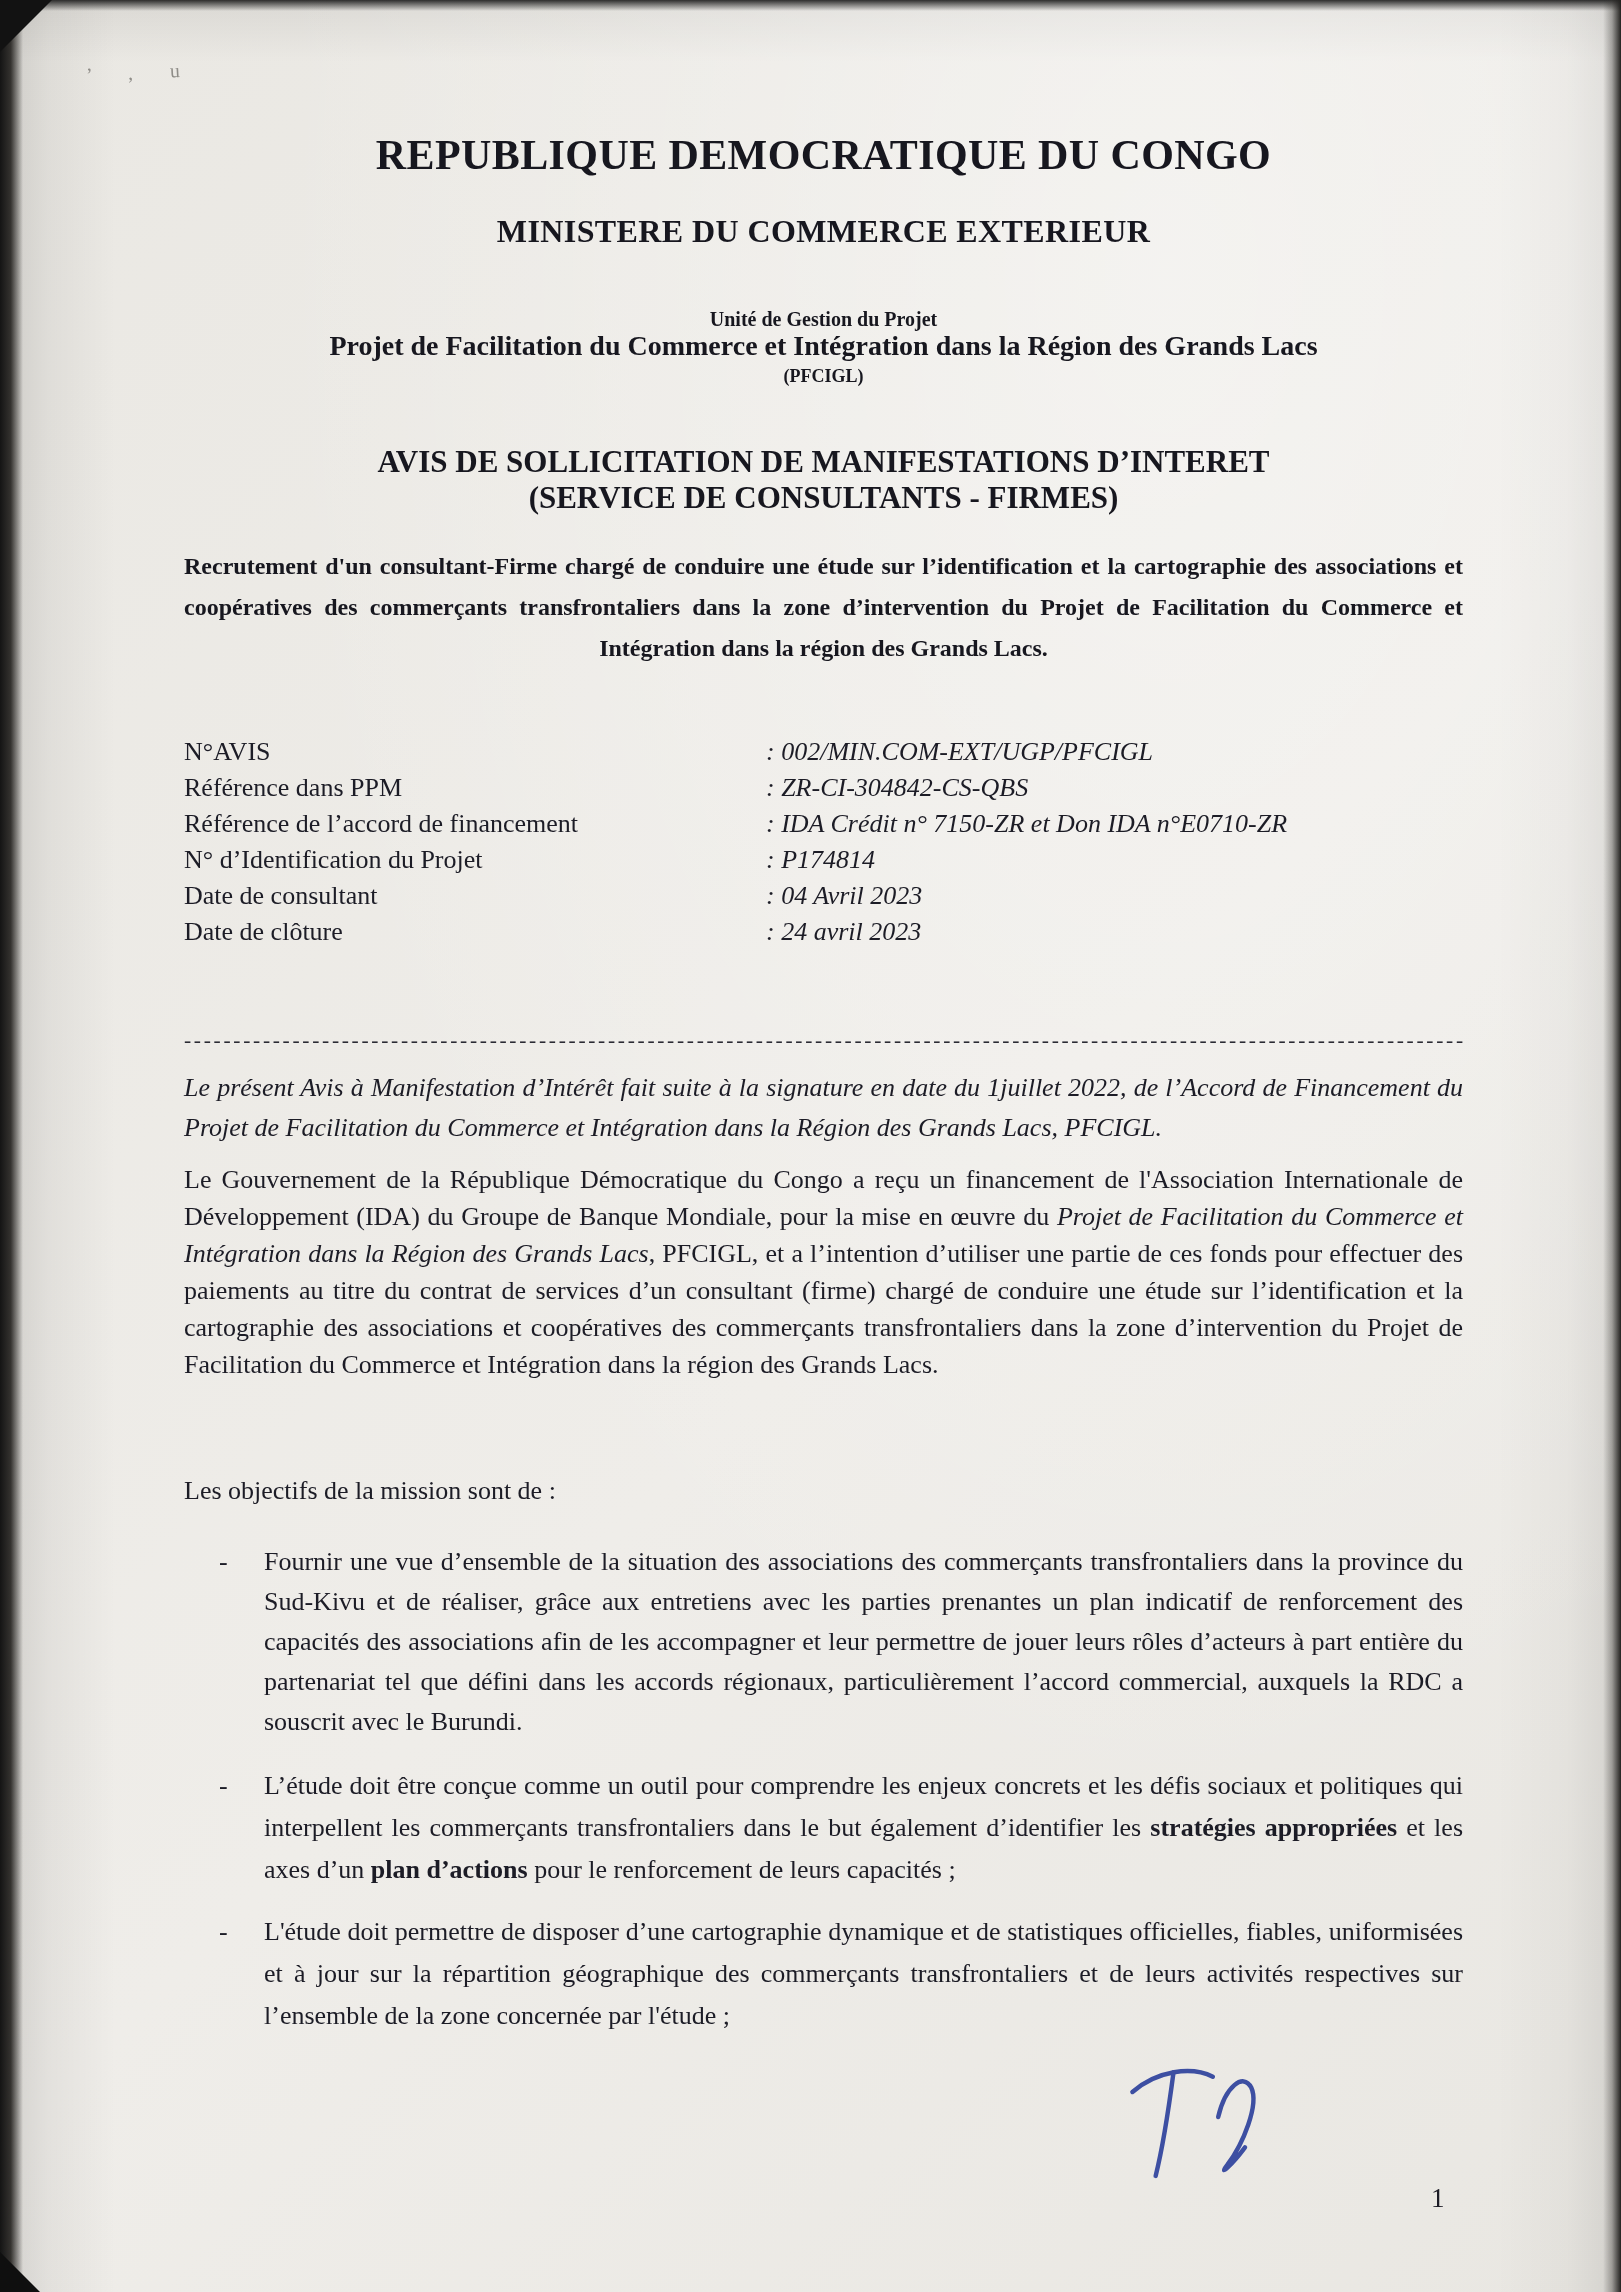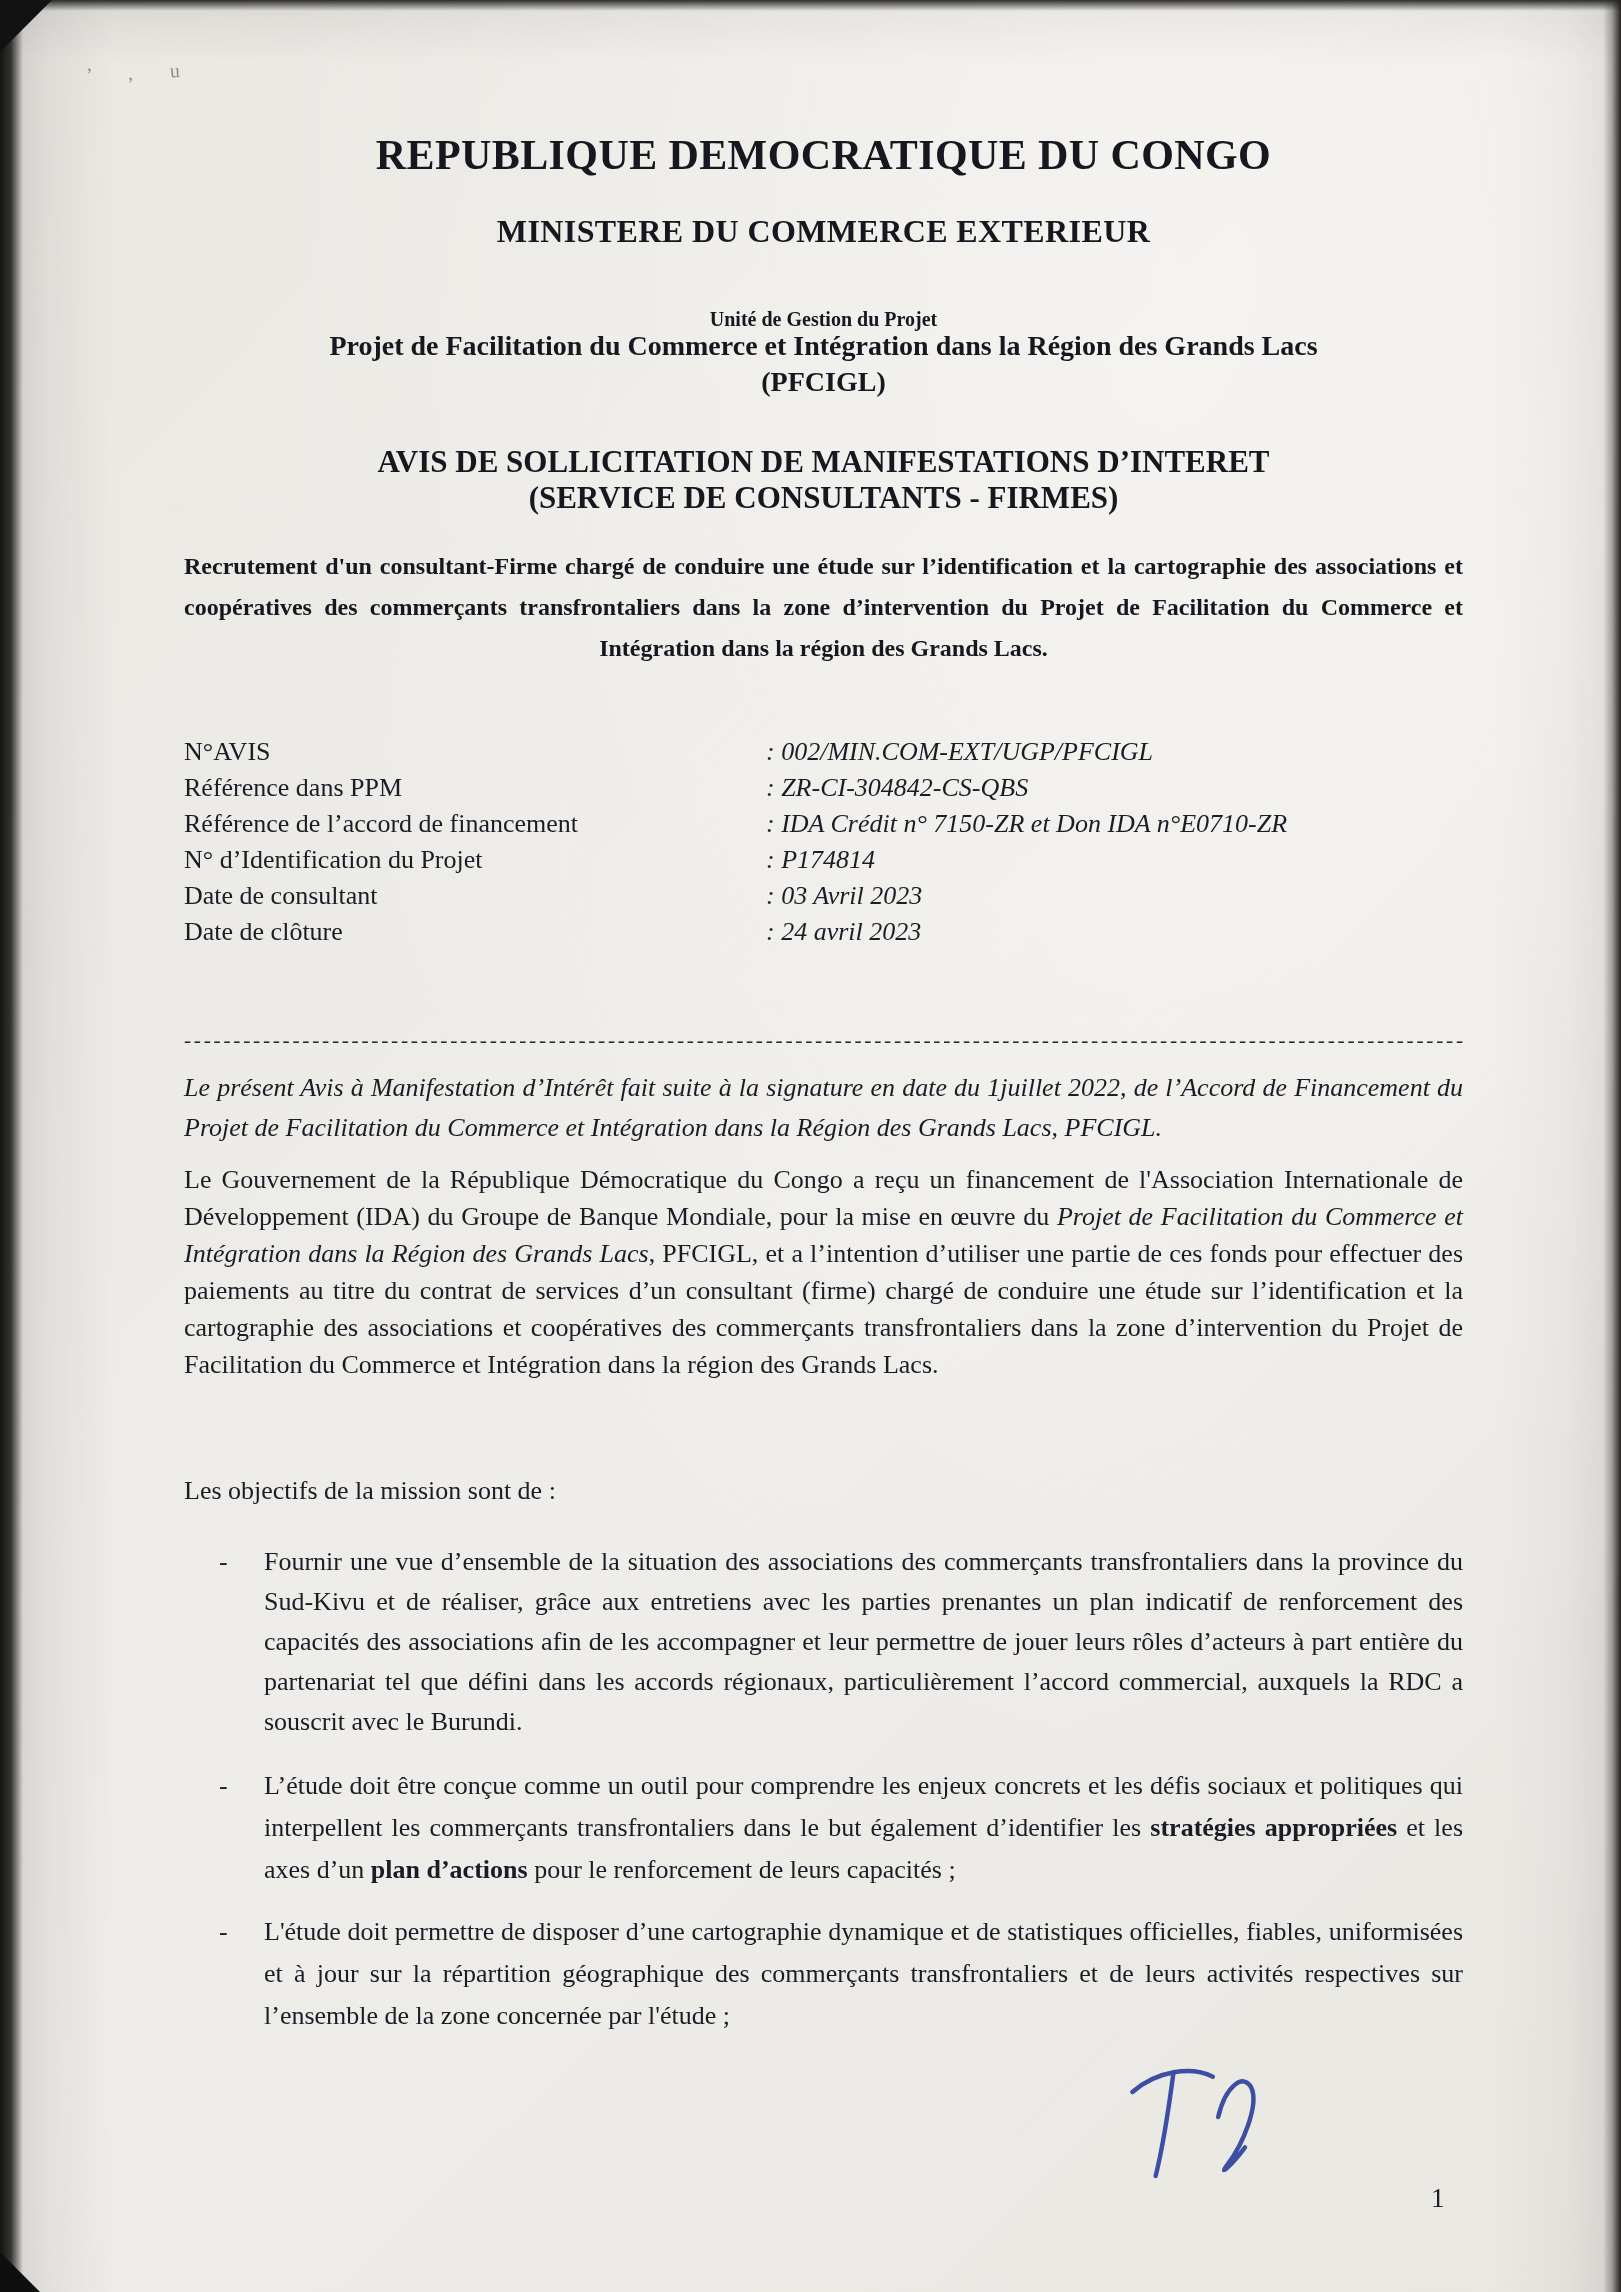--- a/index.html
+++ b/index.html
@@ -35,21 +35,21 @@
     transform:rotate(-3deg);
   }
 
   .content { position:absolute; left:184px; top:0; width:1279px; height:100%; }
 
   .h { position:absolute; left:0; width:100%; text-align:center; font-weight:700; color:#17171f; }
   .h1 { top:131px; font-size:42px; letter-spacing:0.4px; }
   .h2 { top:213px; font-size:32px; letter-spacing:0.4px; }
   .h3 { top:284px; font-size:20px;margin-top:24px; }
   .h4 { top:330px; font-size:28px; }
-  .h5 { top:366px; font-size:28px; }
+  .h5 { top:366px; font-size:18px; }
   .h6 { top:444px; font-size:31px; }
   .h7 { top:480px; font-size:31px; }
   .recruit { top:546px; font-size:24px; line-height:41px; text-align:justify; text-align-last:center; }
 
   .refs { position:absolute; left:0; top:734px; width:100%; font-size:26px; }
   .refrow { display:flex; line-height:36px; }
   .rlabel { width:582px; flex:none; }
   .rvalue { flex:1;font-style:italic; }
 
   .dashes {
@@ -110,21 +110,21 @@
       <div class="refrow">
         <span class="rlabel">Référence de l’accord de financement</span>
         <span class="rvalue">: IDA Crédit n° 7150-ZR et Don IDA n°E0710-ZR</span>
       </div>
       <div class="refrow">
         <span class="rlabel">N° d’Identification du Projet</span>
         <span class="rvalue">: P174814</span>
       </div>
       <div class="refrow">
         <span class="rlabel">Date de consultant</span>
-        <span class="rvalue">: 03 Avril 2023</span>
+        <span class="rvalue">: 04 Avril 2023</span>
       </div>
       <div class="refrow">
         <span class="rlabel">Date de clôture</span>
         <span class="rvalue">: 24 avril 2023</span>
       </div>
     </div>
 
     <div class="dashes">--------------------------------------------------------------------------------------------------------------------------------------------------------------------------------------------------------------------------</div>
 
     <p class="italicp">Le présent Avis à Manifestation d’Intérêt fait suite à la signature en date du 1juillet 2022, de l’Accord de Financement du Projet de Facilitation du Commerce et Intégration dans la Région des Grands Lacs, PFCIGL.</p>

